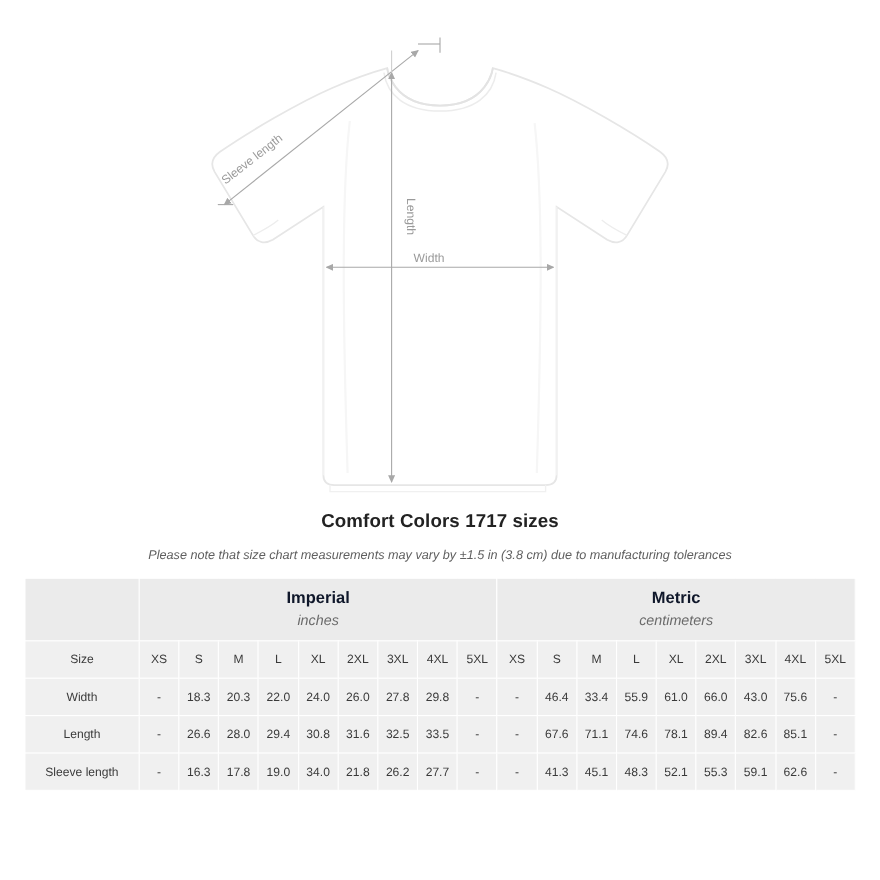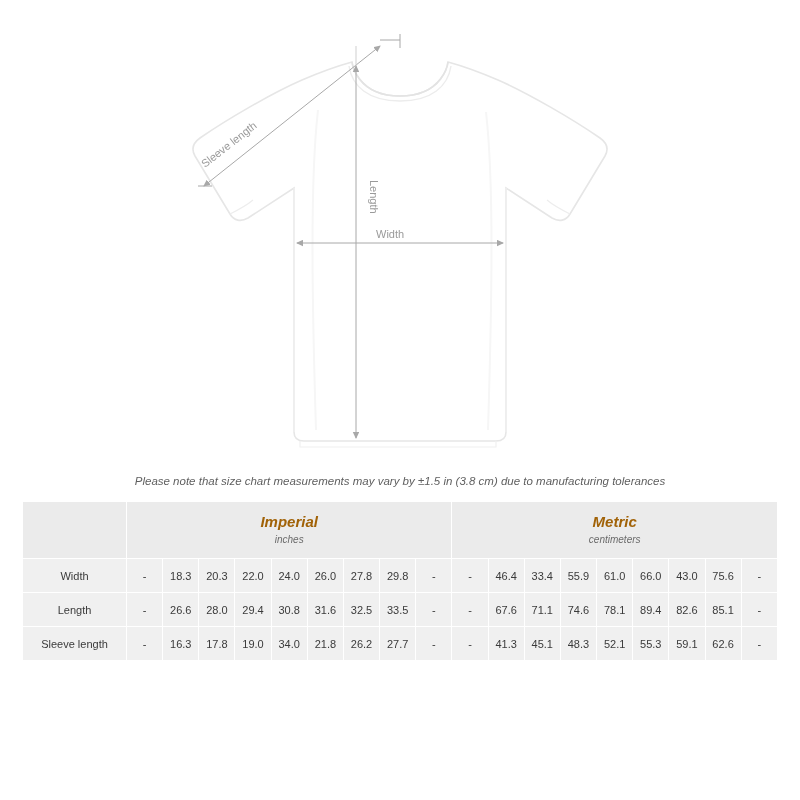--- a/index.html
+++ b/index.html
@@ -71,28 +71,27 @@
     height: 33px;
     padding: 0;
     font-weight: normal;
   }
   .unit-head {
     height: 56px !important;
     background: #ebebeb !important;
   }
   .unit-name {
     font-size: 15px;
-    font-style: italic;
     font-weight: bold;
-    color: #a16207;
+    color: #0f172a;
     display: block;
     line-height: 1.25;
   }
   .unit-sub {
-    font-size: 10px;
+    font-size: 13px;
     font-style: italic;
     color: #6a6a6a;
     display: block;
     line-height: 1.5;
   }
   .corner-cell {
     background: #ebebeb !important;
   }
   .row-label {
     font-weight: bold;
@@ -173,20 +172,21 @@
         <line x1="400" y1="34" x2="400" y2="48" stroke="#a8a8a8" stroke-width="1"></line>
       </g>
 
       <text x="370" y="180" transform="rotate(90 370 180)" fill="#9a9a9a" font-size="11" font-family="Liberation Sans, sans-serif">Length</text>
       <text x="376" y="238" fill="#9a9a9a" font-size="11" font-family="Liberation Sans, sans-serif">Width</text>
       <text x="205" y="168" transform="rotate(-38 205 168)" fill="#9a9a9a" font-size="11" font-family="Liberation Sans, sans-serif">Sleeve length</text>
     </svg>
   </div>
 
   <div class="title-block">
+    <div class="chart-title">Comfort Colors 1717 sizes</div>
     <div class="chart-note">Please note that size chart measurements may vary by ±1.5 in (3.8 cm) due to manufacturing tolerances</div>
   </div>
 
   <div class="table-wrap">
     <table class="size-table">
       <colgroup>
         <col style="width:104px">
         <col span="9" style="width:auto">
         <col span="9" style="width:auto">
       </colgroup>
@@ -197,20 +197,41 @@
           <td class="unit-head" colspan="9">
             <span class="unit-name">Imperial</span>
             <span class="unit-sub">inches</span>
           </td>
           <td class="unit-head" colspan="9">
             <span class="unit-name">Metric</span>
             <span class="unit-sub">centimeters</span>
           </td>
         </tr>
 
+        <tr>
+          <td class="row-label">Size</td>
+          <td class="size-head">XS</td>
+          <td class="size-head">S</td>
+          <td class="size-head">M</td>
+          <td class="size-head">L</td>
+          <td class="size-head">XL</td>
+          <td class="size-head">2XL</td>
+          <td class="size-head">3XL</td>
+          <td class="size-head">4XL</td>
+          <td class="size-head">5XL</td>
+          <td class="size-head">XS</td>
+          <td class="size-head">S</td>
+          <td class="size-head">M</td>
+          <td class="size-head">L</td>
+          <td class="size-head">XL</td>
+          <td class="size-head">2XL</td>
+          <td class="size-head">3XL</td>
+          <td class="size-head">4XL</td>
+          <td class="size-head">5XL</td>
+        </tr>
 
         <tr>
           <td class="row-label">Width</td>
           <td>-</td>
           <td>18.3</td>
           <td>20.3</td>
           <td>22.0</td>
           <td>24.0</td>
           <td>26.0</td>
           <td>27.8</td>

